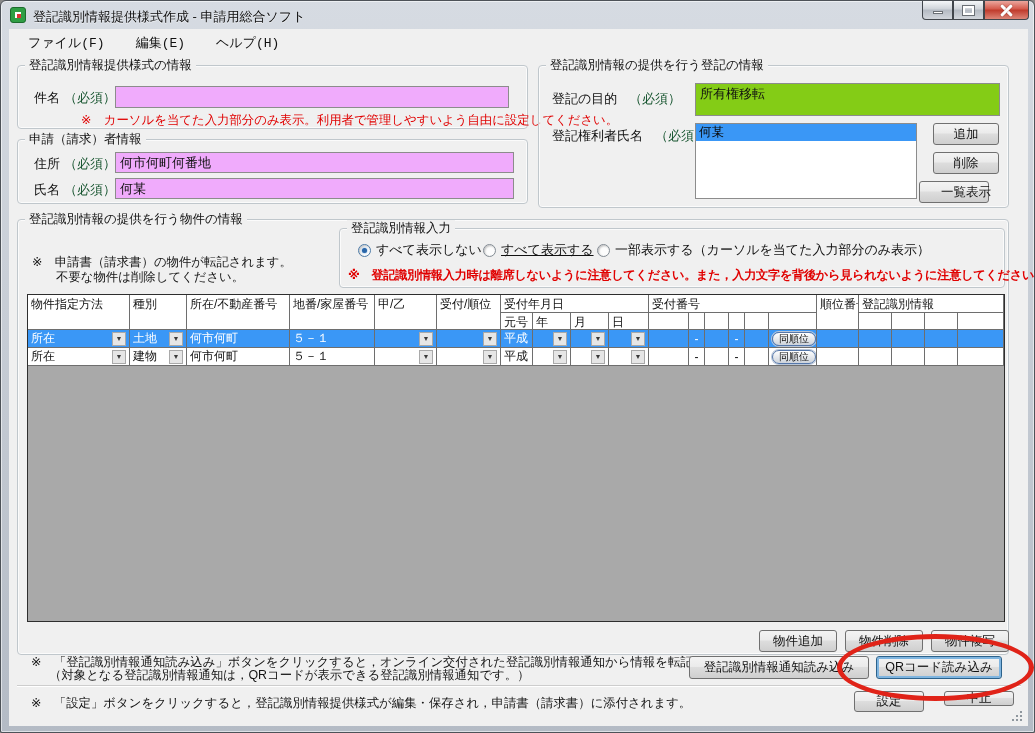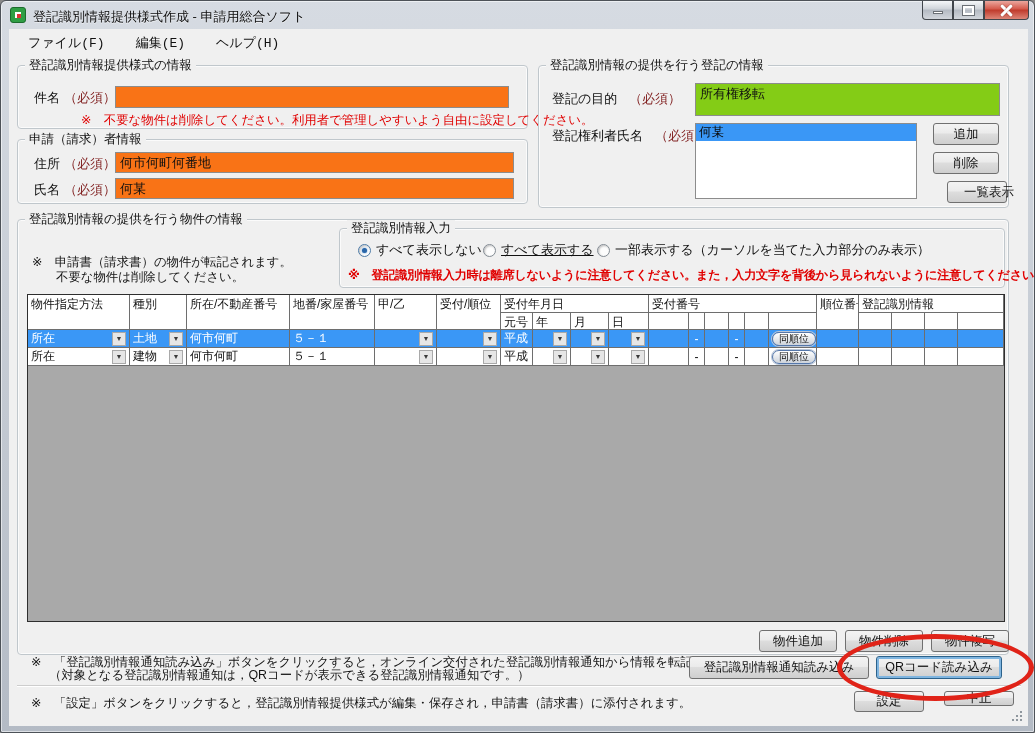--- a/index.html
+++ b/index.html
@@ -27,22 +27,22 @@
   .glyph-close::before{transform:rotate(45deg);}
   .glyph-close::after{transform:rotate(-45deg);}
   
   .menubar{position:absolute;left:8px;top:28px;width:1019px;height:27px;background:#f0f0f0;display:flex;align-items:center;padding-left:8px;}
   .menu-item{font-size:13px;padding:4px 11px;margin-right:9px;white-space:nowrap;font-family:Liberation Mono, monospace;}
   .client{position:absolute;left:8px;top:55px;width:1019px;height:670px;background:#f0f0f0;}
   
   .groupbox{position:absolute;border:1px solid #c0c7cc;border-radius:4px;box-shadow:inset 0 0 0 1px rgba(255,255,255,.7);}
   .gtitle{position:absolute;top:-9px;left:7px;background:#f0f0f0;padding:0 4px;font-size:12.5px;white-space:nowrap;}
   .flabel{position:absolute;font-size:13px;white-space:nowrap;}
-  .req{color:#7f1d1d;}
-  .tinput{position:absolute;background:#f97316;border:1px solid #8c8c8c;font-size:13px;padding:1px 4px;font-family:inherit;color:#111;}
+  .req{color:#14532d;}
+  .tinput{position:absolute;background:#f0abfc;border:1px solid #8c8c8c;font-size:13px;padding:1px 4px;font-family:inherit;color:#111;}
   .note-red{position:absolute;color:#e00000;font-size:12.4px;white-space:nowrap;}
   .note-red.bold{font-weight:bold;font-size:12.2px;letter-spacing:-.3px;}
   .note-black{position:absolute;color:#141414;font-size:12.4px;white-space:nowrap;}
   .btn{position:absolute;border:1px solid #707070;border-radius:3px;font-size:12.5px;display:flex;align-items:center;justify-content:center;
     background:linear-gradient(#f3f3f3,#ebebeb 45%,#dddddd 50%,#cfcfcf);white-space:nowrap;}
   .btn.focus{border-color:#2c628b;box-shadow:inset 0 0 0 2px #7fb5e0;}
   .purpose-box{position:absolute;background:#84cc16;border:1px solid #8c8c8c;font-size:13px;padding:1px 4px;}
   .listbox{position:absolute;background:#fff;border:1px solid #8c8c8c;overflow:hidden;}
   .list-item{height:17px;font-size:12.5px;padding:0 3px;line-height:17px;}
   .list-item.sel{background:#3a97f6;color:#0a0a0a;}
@@ -106,21 +106,21 @@
     <div class="menu-item">ヘルプ(H)</div>
   </div>
 
   <div class="client">
 
     <div class="groupbox" style="left:8px;top:9px;width:511px;height:64px;">
       <span class="gtitle">登記識別情報提供様式の情報</span>
       <span class="flabel" style="left:16px;top:23px;font-family:Liberation Serif, serif;">件名</span>
       <span class="flabel req" style="left:46px;top:23px;">（必須）</span>
       <input class="tinput" style="left: 97px; top: 20px; width: 394px; height: 22px;" value="">
-      <span class="note-red" style="left:63px;top:46px;">※　不要な物件は削除してください。利用者で管理しやすいよう自由に設定してください。</span>
+      <span class="note-red" style="left:63px;top:46px;">※　カーソルを当てた入力部分のみ表示。利用者で管理しやすいよう自由に設定してください。</span>
     </div>
 
     <div class="groupbox" style="left:8px;top:83px;width:511px;height:65px;">
       <span class="gtitle">申請（請求）者情報</span>
       <span class="flabel" style="left:16px;top:15px;">住所</span>
       <span class="flabel req" style="left:46px;top:15px;">（必須）</span>
       <input class="tinput" style="left: 97px; top: 12px; width: 399px; height: 21px;" value="何市何町何番地">
       <span class="flabel" style="left:16px;top:41px;">氏名</span>
       <span class="flabel req" style="left:46px;top:41px;">（必須）</span>
       <input class="tinput" style="left: 97px; top: 38px; width: 399px; height: 21px;" value="何某">
@@ -131,21 +131,21 @@
       <span class="flabel" style="left:13px;top:24px;">登記の目的</span>
       <span class="flabel req" style="left:90px;top:24px;">（必須）</span>
       <div class="purpose-box" style="left:156px;top:17px;width:305px;height:33px;">所有権移転</div>
       <span class="flabel" style="left:13px;top:61px;">登記権利者氏名</span>
       <span class="flabel req" style="left:116px;top:61px;">（必須）</span>
       <div class="listbox" style="left:156px;top:57px;width:222px;height:76px;">
         <div class="list-item sel">何某</div>
       </div>
       <div class="btn" style="left:394px;top:57px;width:66px;height:22px;">追加</div>
       <div class="btn" style="left:394px;top:86px;width:66px;height:22px;">削除</div>
-      <div class="btn" style="left:408px;top:115px;width:60px;height:22px;padding-left:24px;">一覧表示</div>
+      <div class="btn" style="left:380px;top:115px;width:70px;height:22px;padding-left:24px;">一覧表示</div>
     </div>
 
     <div class="groupbox" style="left:8px;top:163px;width:992px;height:436px;">
       <span class="gtitle">登記識別情報の提供を行う物件の情報</span>
 
       <span class="note-black" style="left:14px;top:34px;">※　申請書（請求書）の物件が転記されます。</span>
       <span class="note-black" style="left:38px;top:49px;">不要な物件は削除してください。</span>
 
       <div class="groupbox" style="left:321px;top:8px;width:666px;height:60px;">
         <span class="gtitle">登記識別情報入力</span>

